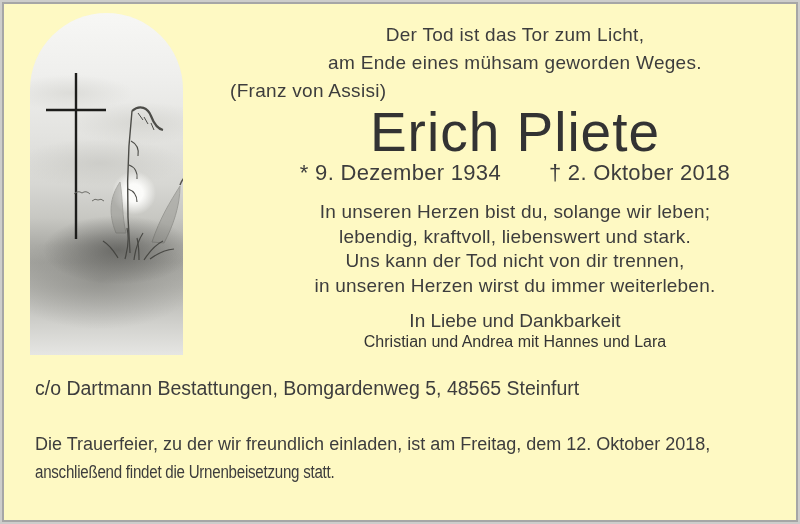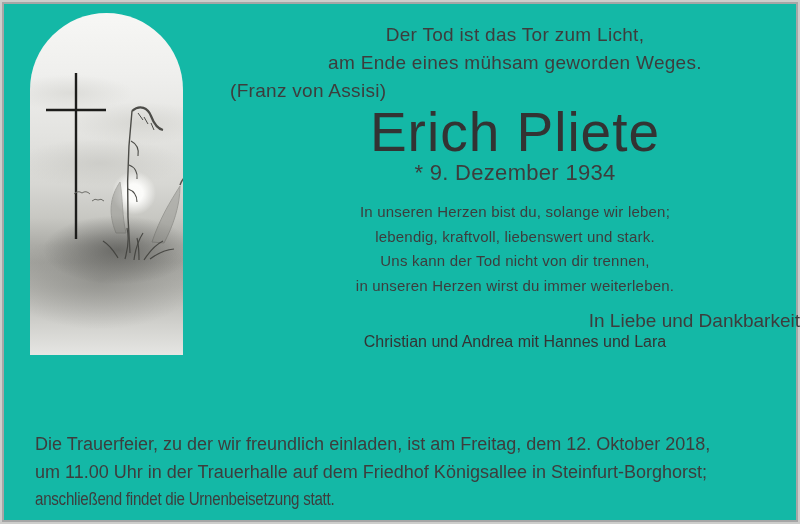--- a/index.html
+++ b/index.html
@@ -1,20 +1,20 @@
 <!DOCTYPE html>
 <html><head>
 <meta charset="utf-8">
 <style>
   html, body { margin: 0; padding: 0; }
   body { width: 800px; height: 524px; background: #e9e9e9; font-family: "Liberation Sans", sans-serif; }
 
   #page {
     position: relative; width: 800px; height: 524px;
-    background: #14b8a6; overflow: hidden;
+    background: #fef9c3; overflow: hidden;
     color: #3d3d3d;
   }
   .outer-edge { position: absolute; inset: 0; border: 2px solid #cdcdcb; pointer-events: none; }
   .inner-border { position: absolute; inset: 2px; border: 2px solid #a6a6a6; pointer-events: none; }
 
   
   .arch {
     position: absolute; left: 30px; top: 13px; width: 153px; height: 342px;
     border-radius: 80px 80px 0 0;
     background:
@@ -42,23 +42,23 @@
     position: absolute; top: 100px; width: 570px; text-align: center;
     font-size: 55px; color: #333333; letter-spacing: 1px; font-weight: normal; margin: 0;
   }
   .dates {
     position: absolute; top: 160px; width: 570px;
     display: flex; justify-content: center; gap: 48px;
     font-size: 22px; letter-spacing: 0.3px;
   }
 
   .poem { position: absolute; top: 200px; width: 570px; text-align: center;
-          font-size: 15px; line-height: 24.5px; letter-spacing: 0.2px; }
+          font-size: 19px; line-height: 24.5px; letter-spacing: 0.2px; }
 
-  .closing-1 { position: absolute; top: 310px; width: 570px; text-align: right; font-size: 19px; }
+  .closing-1 { position: absolute; top: 310px; width: 570px; text-align: center; font-size: 19px; }
   .closing-2 { position: absolute; top: 333px; width: 570px; text-align: center;
                font-size: 16px; color: #343434; }
 
   
   .address { position: absolute; left: 35px; top: 374px; font-size: 19.5px; line-height: 28px; white-space: nowrap; }
   .funeral { position: absolute; left: 35px; top: 431px; font-size: 18px;  line-height: 27.5px; white-space: nowrap; }
   .funeral .condensed { display: inline-block; transform: scaleX(0.84); transform-origin: left center; letter-spacing: -0.3px; }
 </style>
 </head>
 <body>
@@ -104,34 +104,35 @@
   </div>
 
   <div class="col">
     <div class="quote-line quote-1 center">Der Tod ist das Tor zum Licht,</div>
     <div class="quote-line quote-2 center">am Ende eines mühsam geworden Weges.</div>
     <div class="quote-line quote-attr">(Franz von Assisi)</div>
 
     <h1 class="deceased-name">Erich Pliete</h1>
     <div class="dates">
       <span>* 9. Dezember 1934</span>
+      <span>† 2. Oktober 2018</span>
     </div>
 
     <div class="poem">
       <div>In unseren Herzen bist du, solange wir leben;</div>
       <div>lebendig, kraftvoll, liebenswert und stark.</div>
       <div>Uns kann der Tod nicht von dir trennen,</div>
       <div>in unseren Herzen wirst du immer weiterleben.</div>
     </div>
 
     <div class="closing-1">In Liebe und Dankbarkeit</div>
     <div class="closing-2">Christian und Andrea mit Hannes und Lara</div>
   </div>
 
   <div class="address">
+    <div>c/o Dartmann Bestattungen, Bomgardenweg 5, 48565 Steinfurt</div>
   </div>
 
   <div class="funeral">
     <div>Die Trauerfeier, zu der wir freundlich einladen, ist am Freitag, dem 12. Oktober 2018,</div>
-    <div>um 11.00 Uhr in der Trauerhalle auf dem Friedhof Königsallee in Steinfurt-Borghorst;</div>
     <div><span class="condensed">anschließend findet die Urnenbeisetzung statt.</span></div>
   </div>
 </div>
 
 </body></html>

